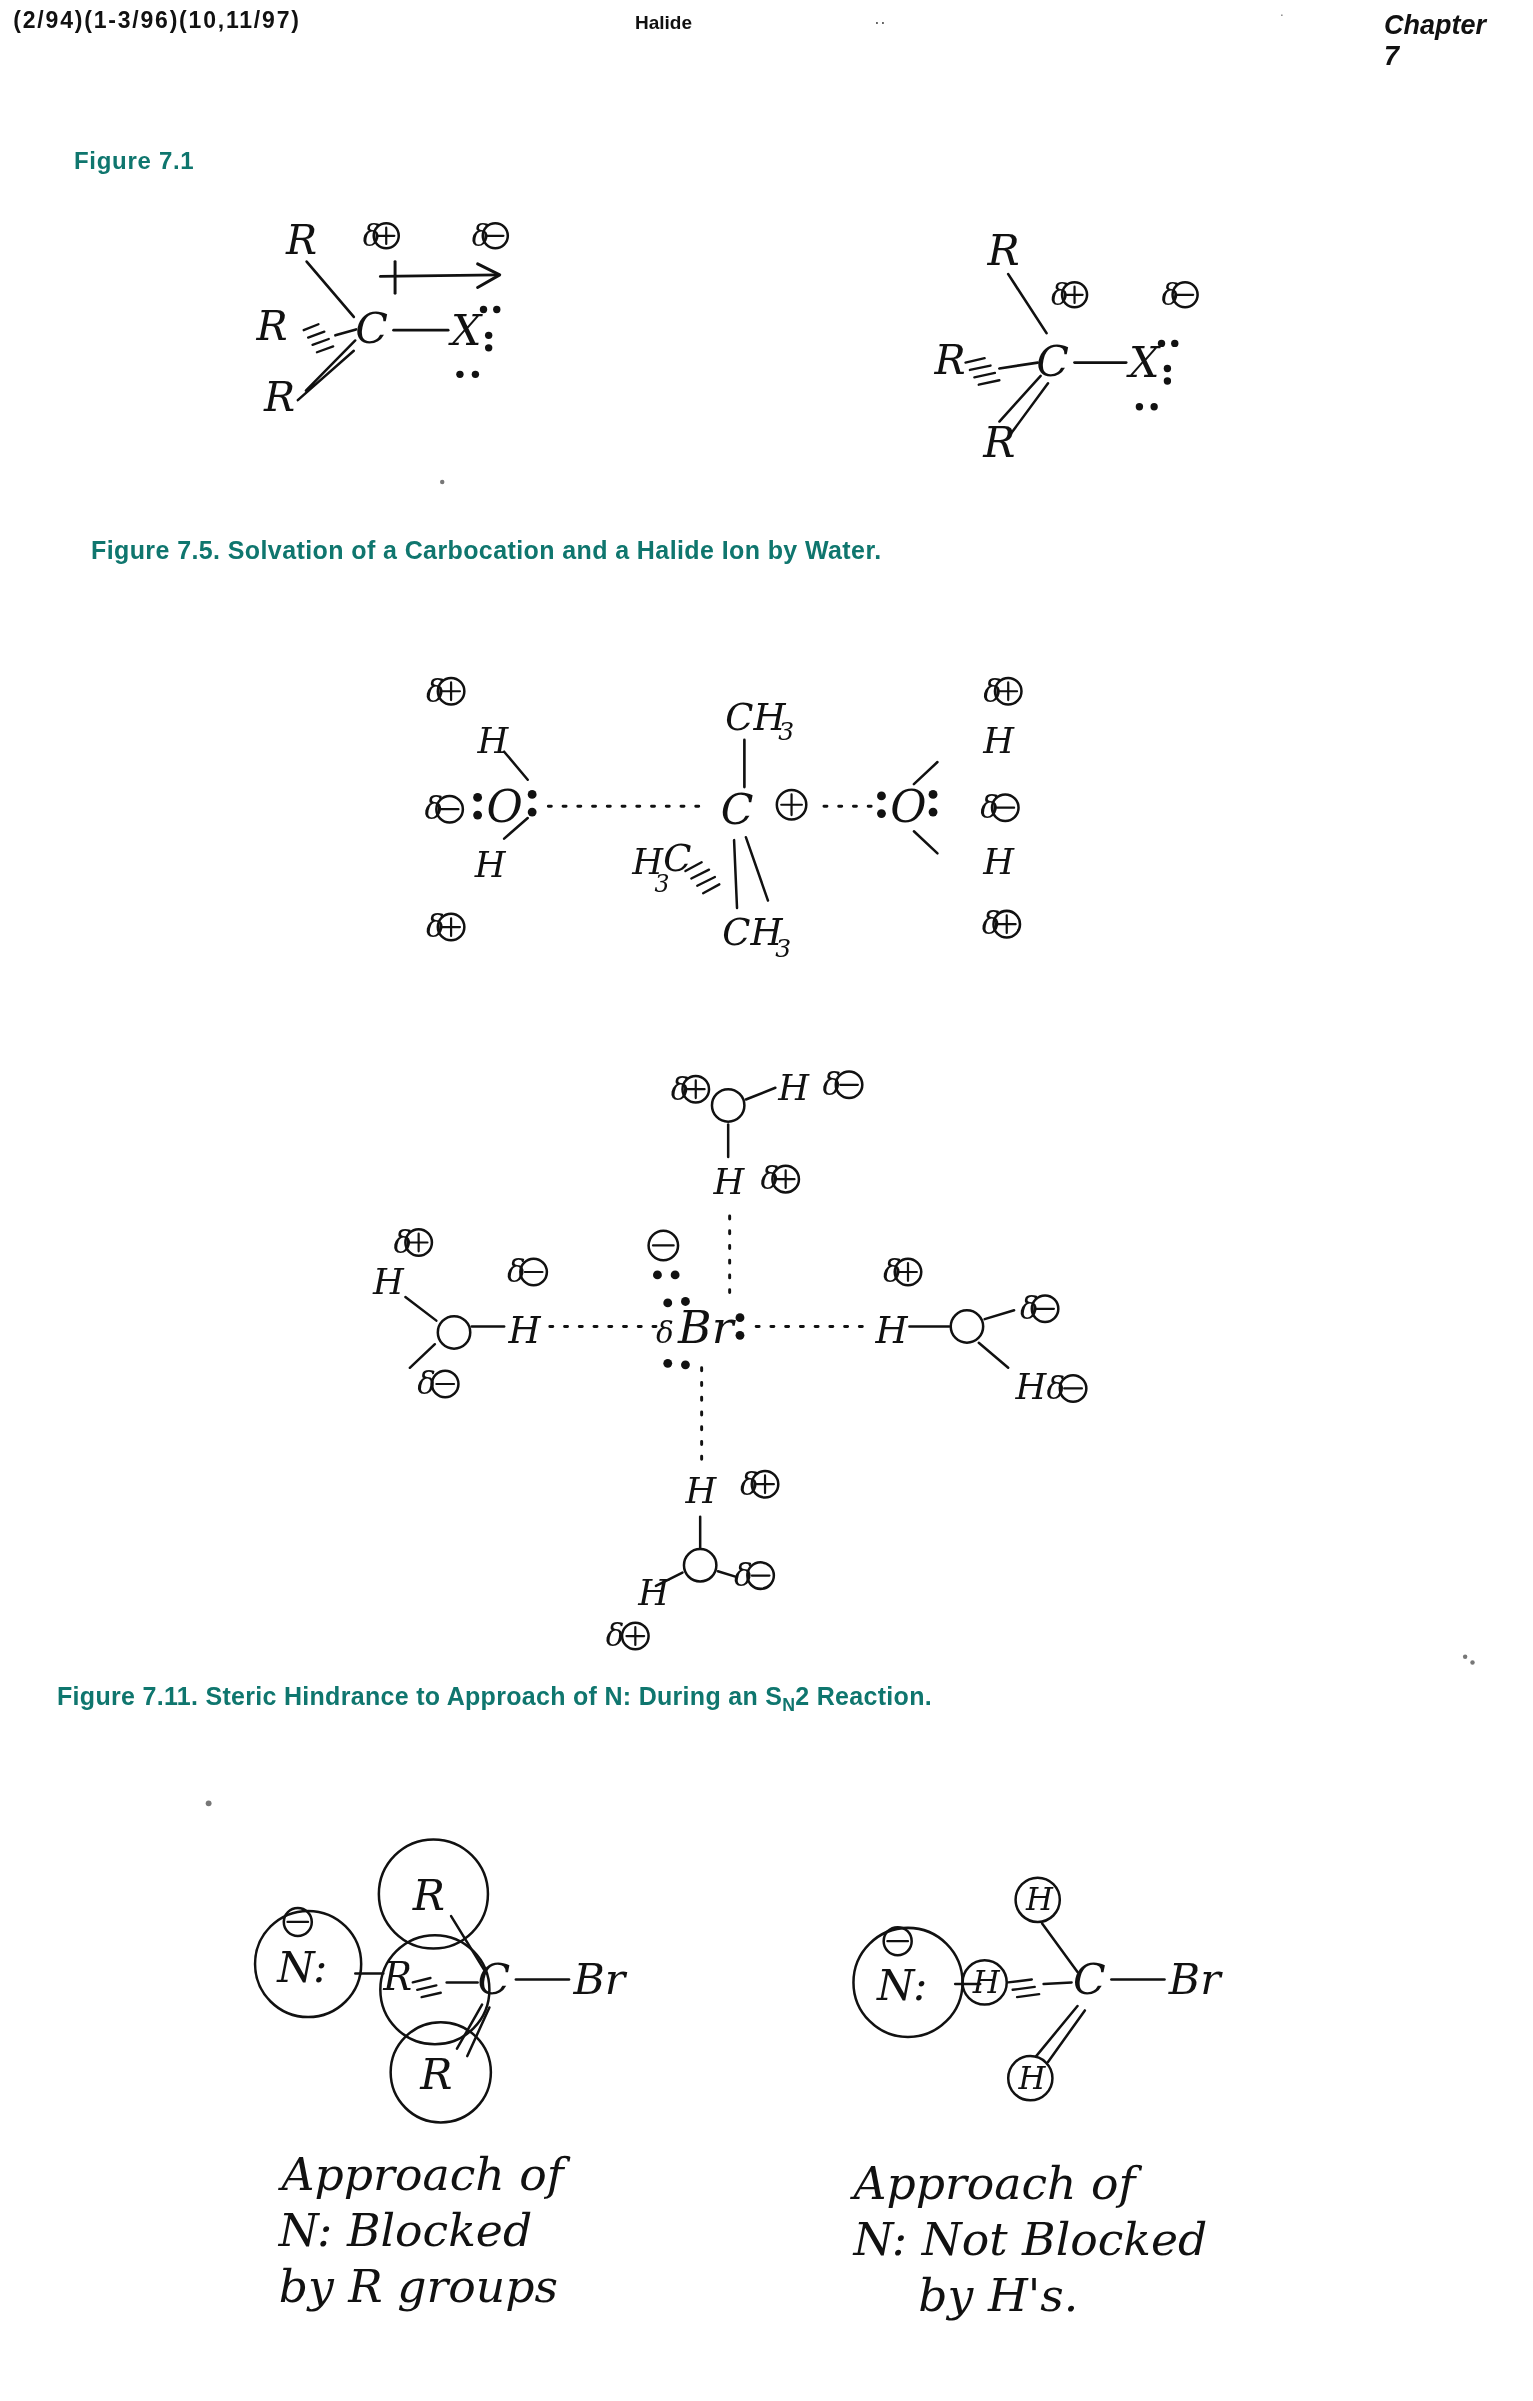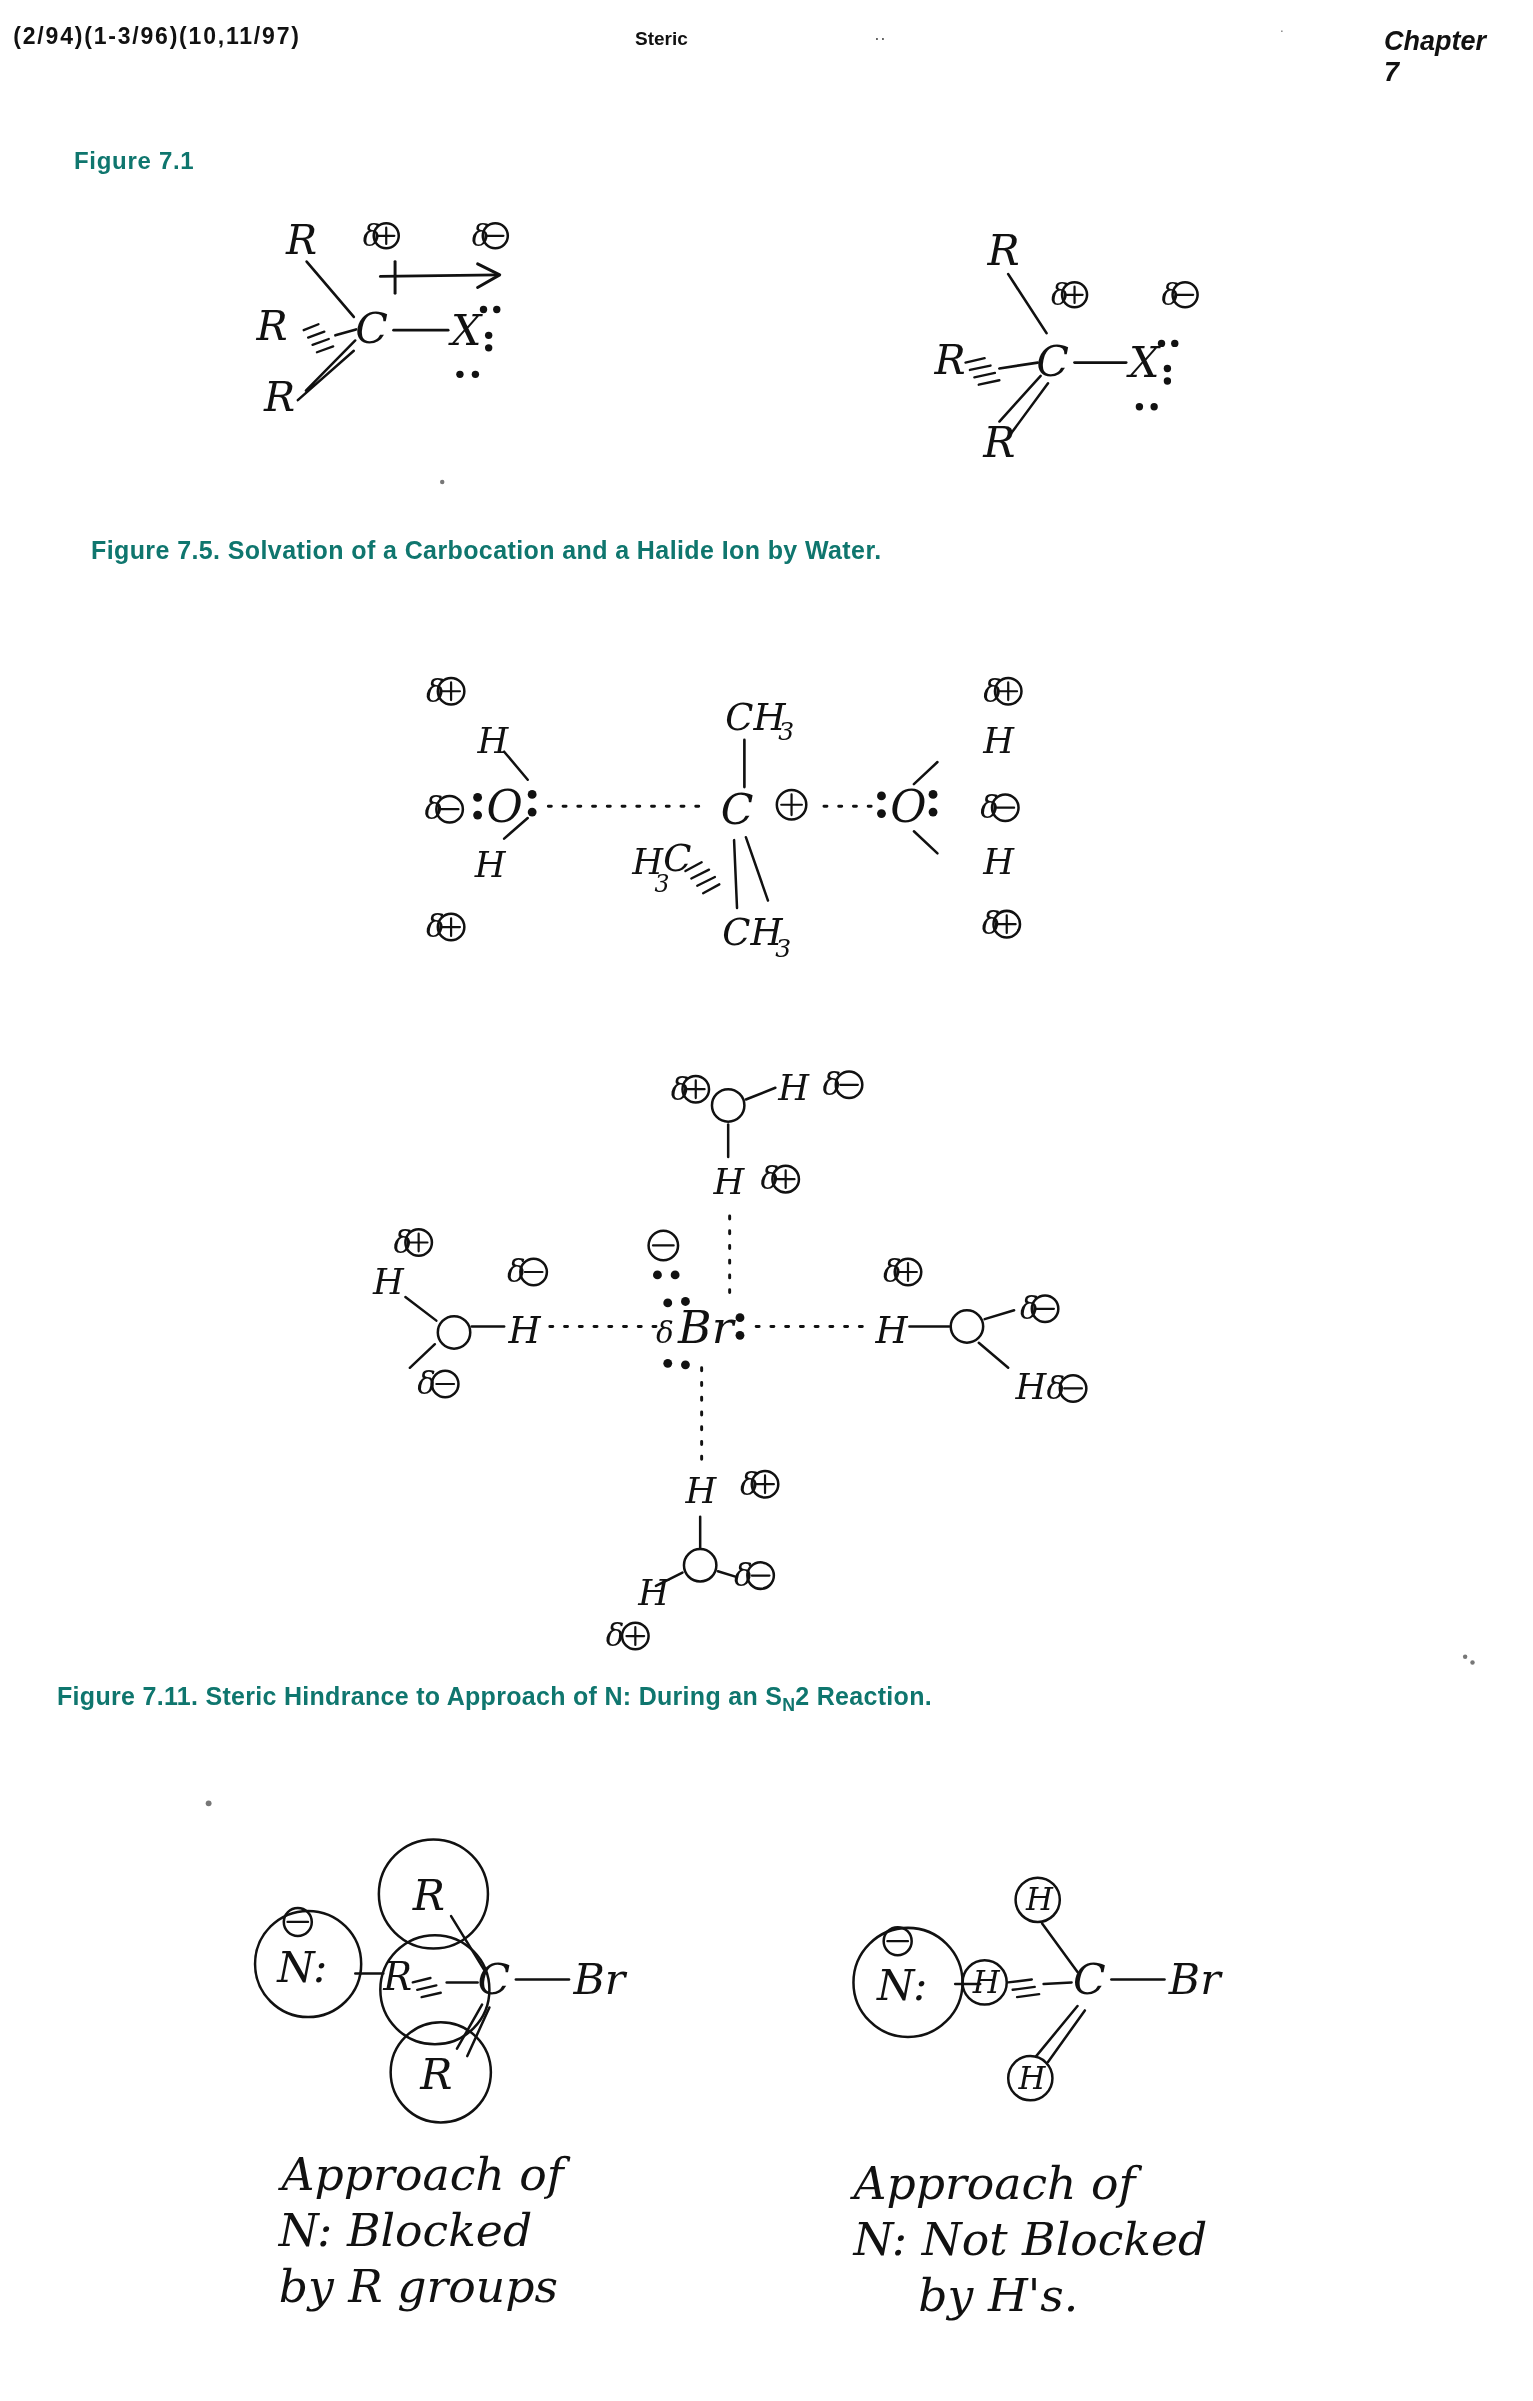--- a/index.html
+++ b/index.html
@@ -12,21 +12,21 @@
     height: 2401px;
     position: relative;
     font-family: "Liberation Sans", sans-serif;
     color: #111;
     overflow: hidden;
   }
 
   
   .page-header {
     position: absolute;
-    top: 16px;
+    top: 0;
     left: 0;
     width: 1505px;
     height: 44px;
   }
   .hdr-date {
     position: absolute;
     left: 13.3px;
     top: 7.4px;
     font-size: 23px;
     font-weight: bold;
@@ -130,21 +130,21 @@
     fill: none;
     stroke-width: 3.4;
   }
   .speck { fill: #777; }
 </style>
 </head>
 <body>
 
 <div class="page-header">
   <div class="hdr-date">(2/94)(1-3/96)(10,11/97)</div>
-  <div class="hdr-author">Steric</div>
+  <div class="hdr-author">Halide</div>
   <div class="hdr-chapter">Chapter 7</div>
   <div class="hdr-speck">··</div>
   <div class="hdr-speck2">.</div>
 </div>
 
 <div class="fig-label" id="fig71-label">Figure 7.1</div>
 <div class="fig-label" id="fig75-caption">Figure 7.5.  Solvation of a Carbocation and a Halide Ion by Water.</div>
 <div class="fig-label" id="fig711-caption">
   <span>Figure 7.11.  Steric Hindrance to Approach of N: During an S</span><span class="sub">N</span><span>2 Reaction.</span>
 </div>

